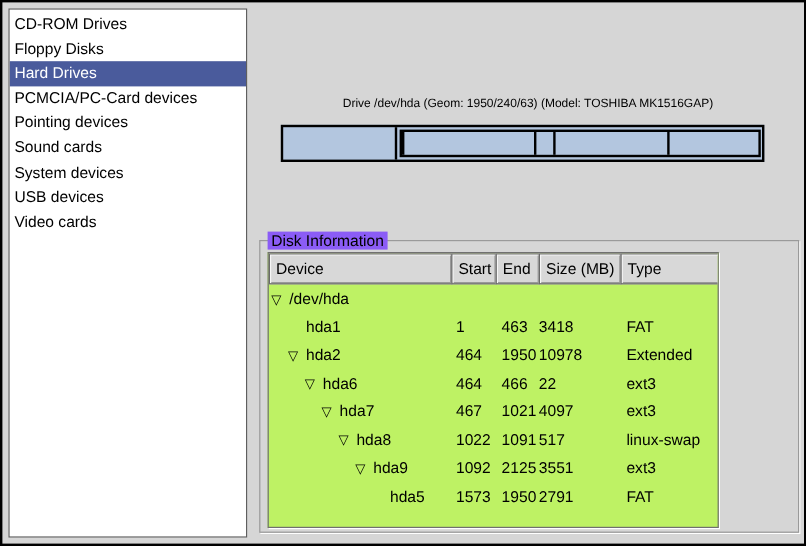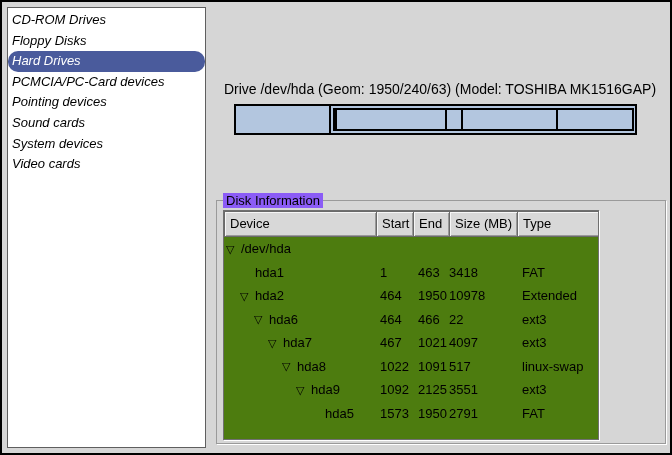--- a/index.html
+++ b/index.html
@@ -11,27 +11,26 @@
     overflow:hidden;
   }
   
   .listbox{
     position:absolute;left:5px;top:5px;width:199px;height:441px;
     background:#fff;border:1px solid #5f5f5f;padding-top:2px;overflow:hidden;
   }
   .list-item{
     height:20.6px;line-height:20.6px;padding-left:4px;white-space:nowrap;
     cursor:default;
-    font-style:italic;
-  }
-  .list-item.selected{background:var(--sel-bg,#4a5b9c);color:var(--sel-fg,#fff);border-radius:10px;}
+  }
+  .list-item.selected{background:var(--sel-bg,#4a5b9c);color:var(--sel-fg,#fff);}
   
   .drive-title{
     position:absolute;left:212px;top:79px;width:452px;height:16px;
-    text-align:center;white-space:nowrap;font-size:14px;
+    text-align:center;white-space:nowrap;font-size:10px;
   }
   
   .pbar{
     position:absolute;left:232px;top:102px;width:403px;height:31px;
     border:2px solid #000;background:var(--part-fill,#b3c6df);
   }
   .pseg-primary{
     position:absolute;left:0;top:0;bottom:0;border-right:2px solid #000;
   }
   .pseg-extended{
@@ -45,21 +44,21 @@
     position:absolute;left:214px;top:198px;width:450px;height:244px;
     border:1px solid #9a9a9a;box-shadow:1px 1px 0 #ffffff, inset 1px 1px 0 #ffffff00;
   }
   .frame-label{
     position:absolute;left:6px;top:-8px;background:#8b5cf6;padding:0 3px;
     line-height:15px;white-space:nowrap;
   }
   
   .treeview{
     position:absolute;left:6px;top:9px;width:376px;height:230px;
-    background:#4d7c0f;border:1px solid #707070;box-shadow:1px 1px 0 #fff;
+    background:#bef264;border:1px solid #707070;box-shadow:1px 1px 0 #fff;
     overflow:hidden;
   }
   .th{
     position:absolute;top:0;height:26px;background:#d8d8d8;
     border:1px solid #6a6a6a;
     box-shadow:inset 1px 1px 0 #f6f6f6, inset -1px -1px 0 #999;
     padding:4px 0 0 5px;white-space:nowrap;cursor:default;
   }
   .tbody{position:absolute;left:0;top:26px;right:0;bottom:0;}
   .trow{position:relative;height:23.5px;line-height:23.5px;white-space:nowrap;}
@@ -82,20 +81,21 @@
 <div class="window" style="--sel-bg: #4a5b9c; --sel-fg: #ffffff; --part-fill: #b3c6df; background: rgb(214, 214, 214);">
 
   <div class="listbox" id="sidebar">
       <div class="list-item">CD-ROM Drives</div>
       <div class="list-item">Floppy Disks</div>
       <div class="list-item selected">Hard Drives</div>
       <div class="list-item">PCMCIA/PC-Card devices</div>
       <div class="list-item">Pointing devices</div>
       <div class="list-item">Sound cards</div>
       <div class="list-item">System devices</div>
+      <div class="list-item">USB devices</div>
       <div class="list-item">Video cards</div>
     </div>
 
   <div class="drive-title">Drive /dev/hda (Geom: 1950/240/63) (Model: TOSHIBA MK1516GAP)</div>
 
   <div class="pbar" id="pbar">
       <div class="pseg-primary" style="width: 23.7436%;"></div>
       <div class="pseg-extended" style="left: calc(23.7436% + 2px);">
         <div class="lseg" style="flex-grow: 3;"></div>
         <div class="lseg" style="flex-grow: 555;"></div>

